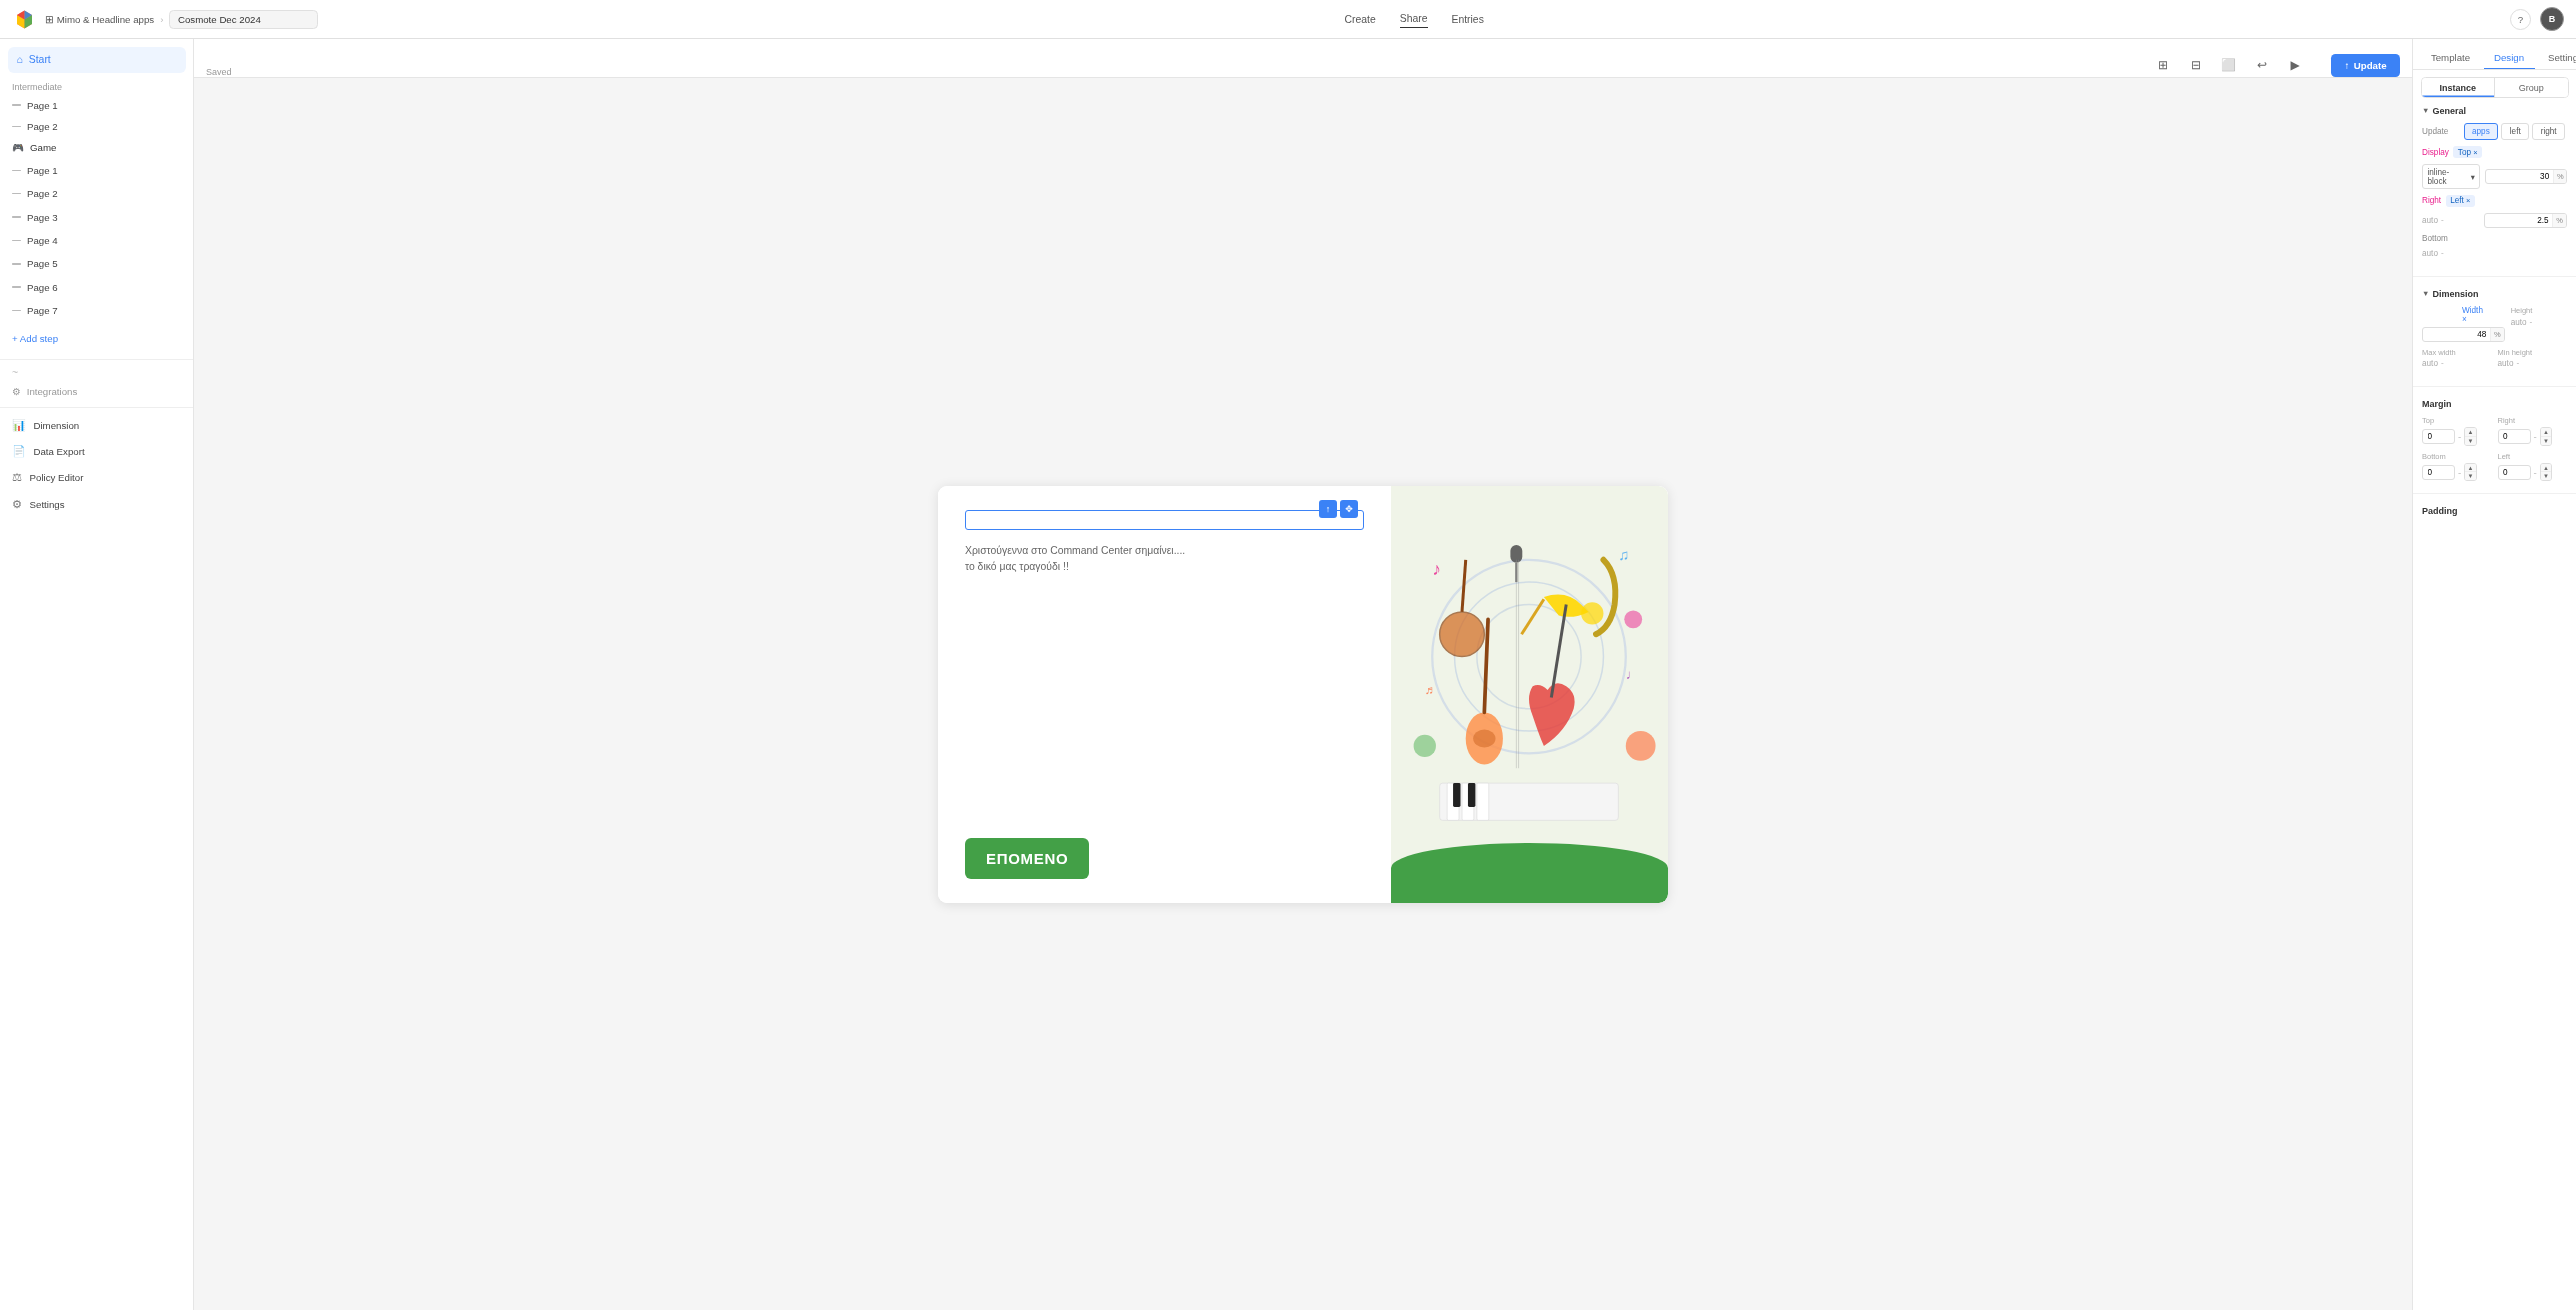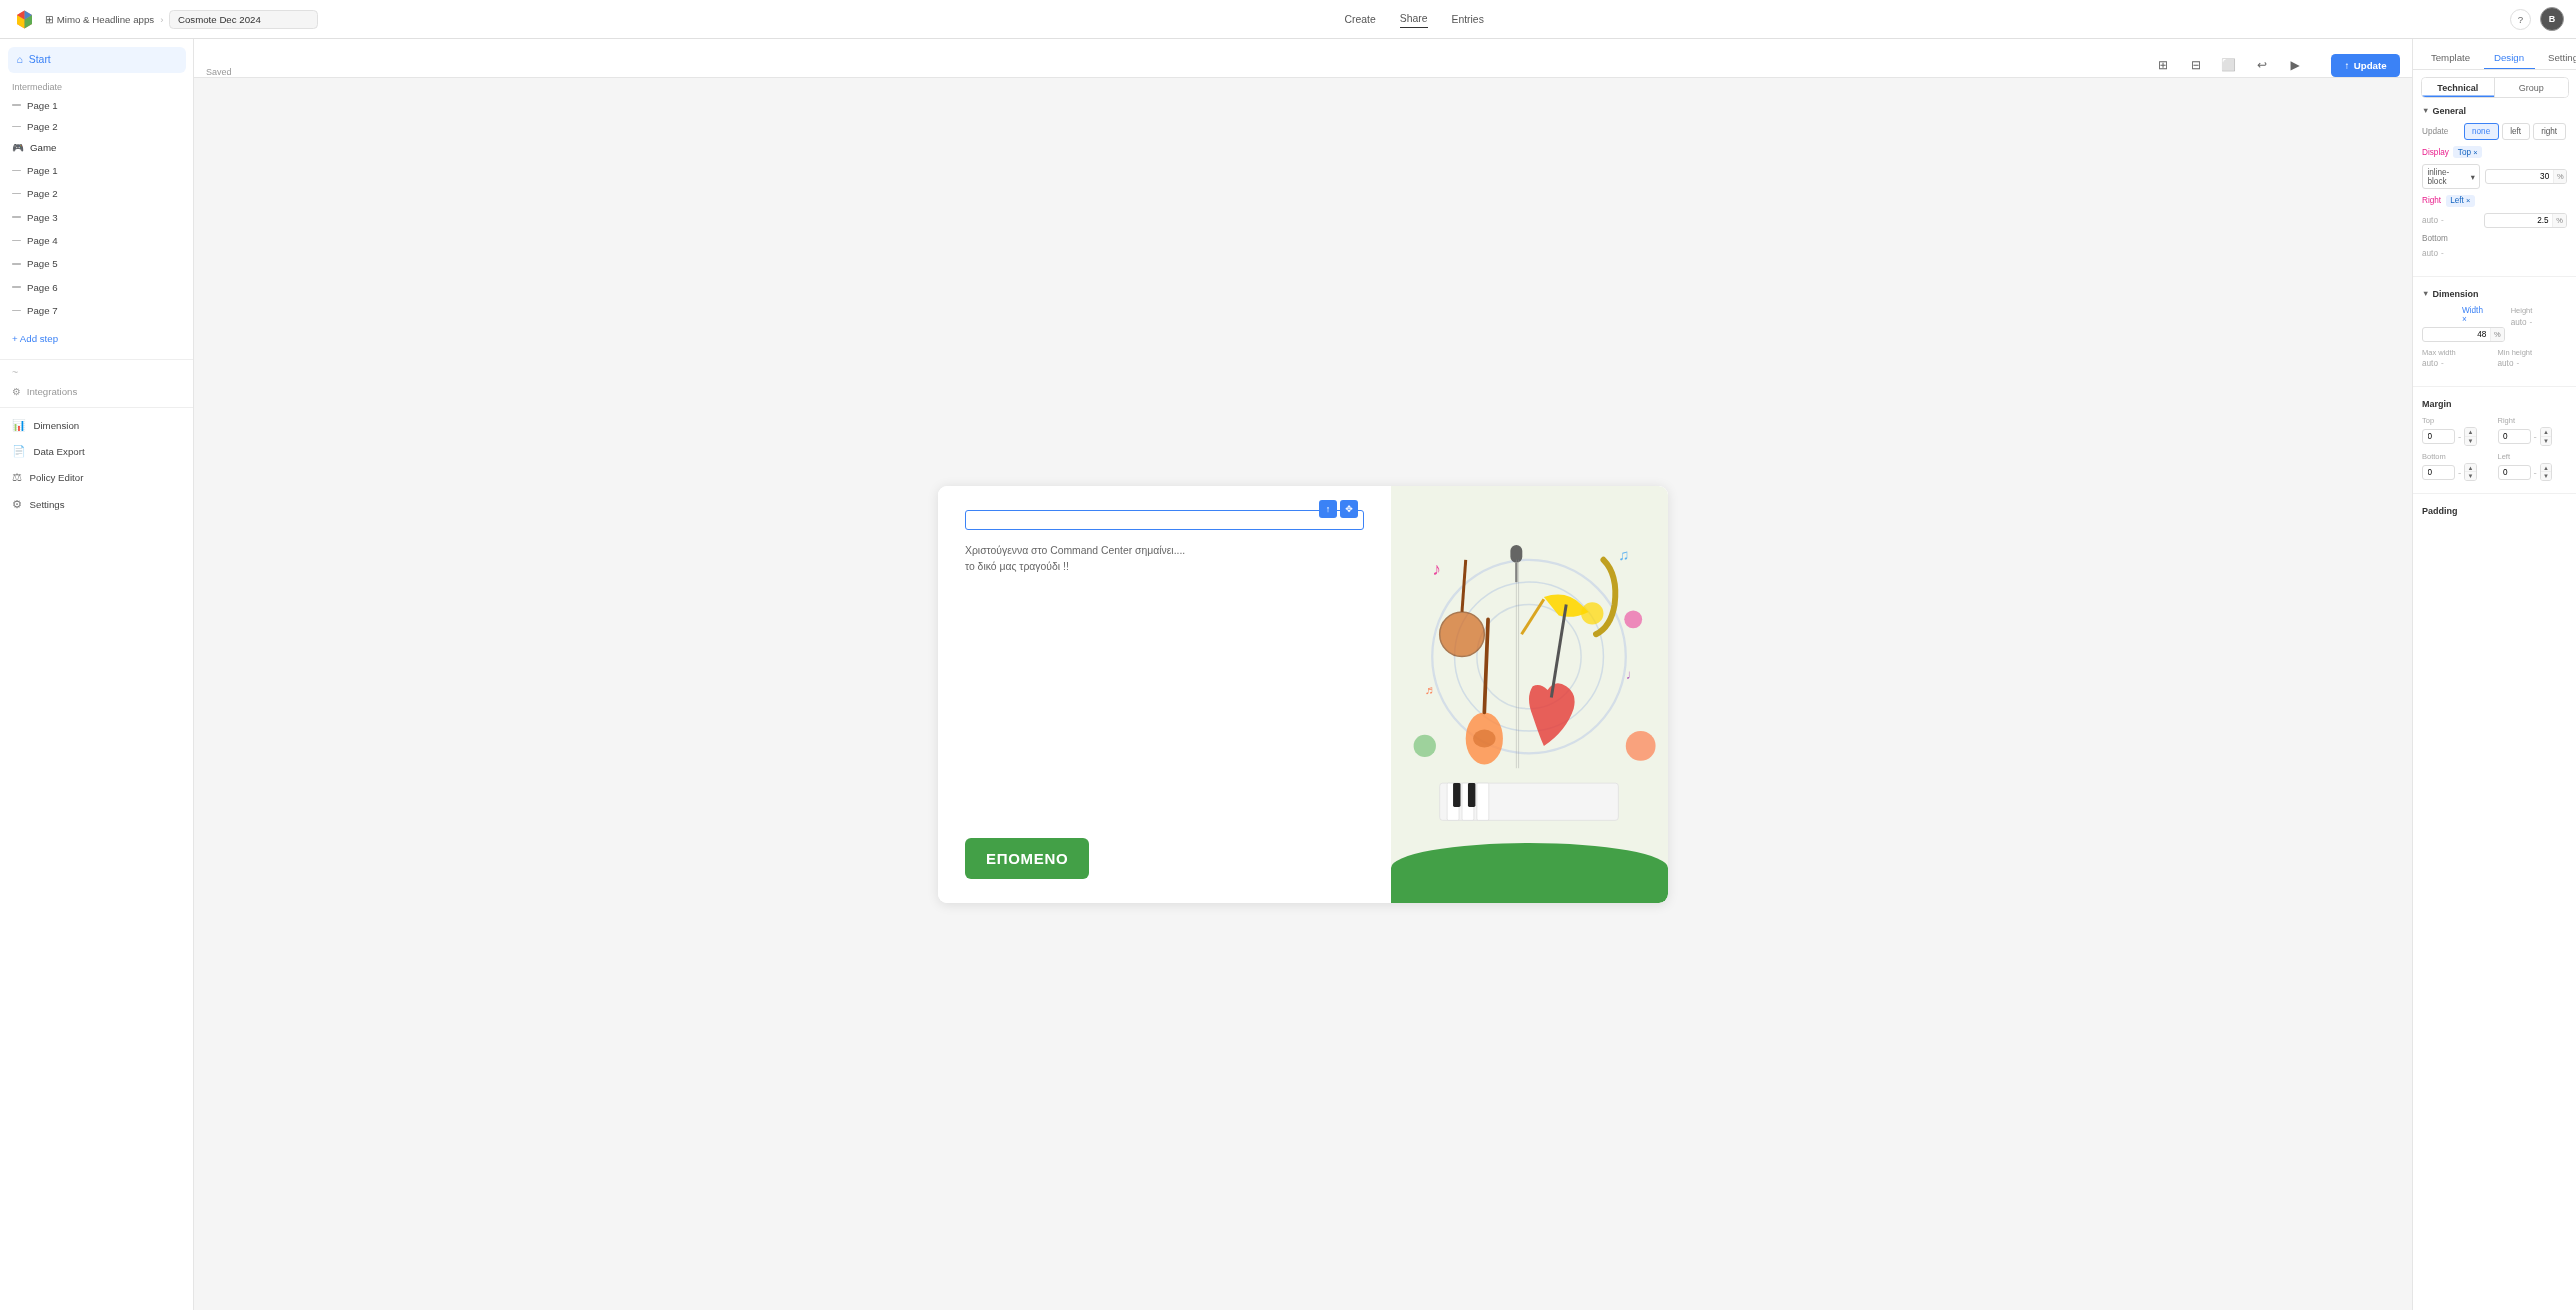--- a/index.html
+++ b/index.html
@@ -650,34 +650,34 @@
   </div>
 
   <div class="right-panel">
     <div class="right-panel-tabs">
       <div class="right-tab">Template</div>
       <div class="right-tab active">Design</div>
       <div class="right-tab">Settings</div>
     </div>
 
     <div class="instance-group-tabs">
-      <div class="ig-tab active">Technical</div>
+      <div class="ig-tab active">Instance</div>
       <div class="ig-tab">Group</div>
     </div>
 
     <div class="panel-section">
       <div class="panel-section-title">
         <span class="collapse-arrow">▼</span>
         <span>General</span>
       </div>
 
       <div class="panel-row">
         <span class="panel-label">Update</span>
         <div class="float-btns">
-          <button class="float-btn active">none</button>
+          <button class="float-btn active">apps</button>
           <button class="float-btn">left</button>
           <button class="float-btn">right</button>
         </div>
       </div>
 
       <div class="display-row">
         <span class="pink-label">Display</span>
         <div class="display-pill">
           <span>Top</span>
           <span class="pill-x">×</span>

